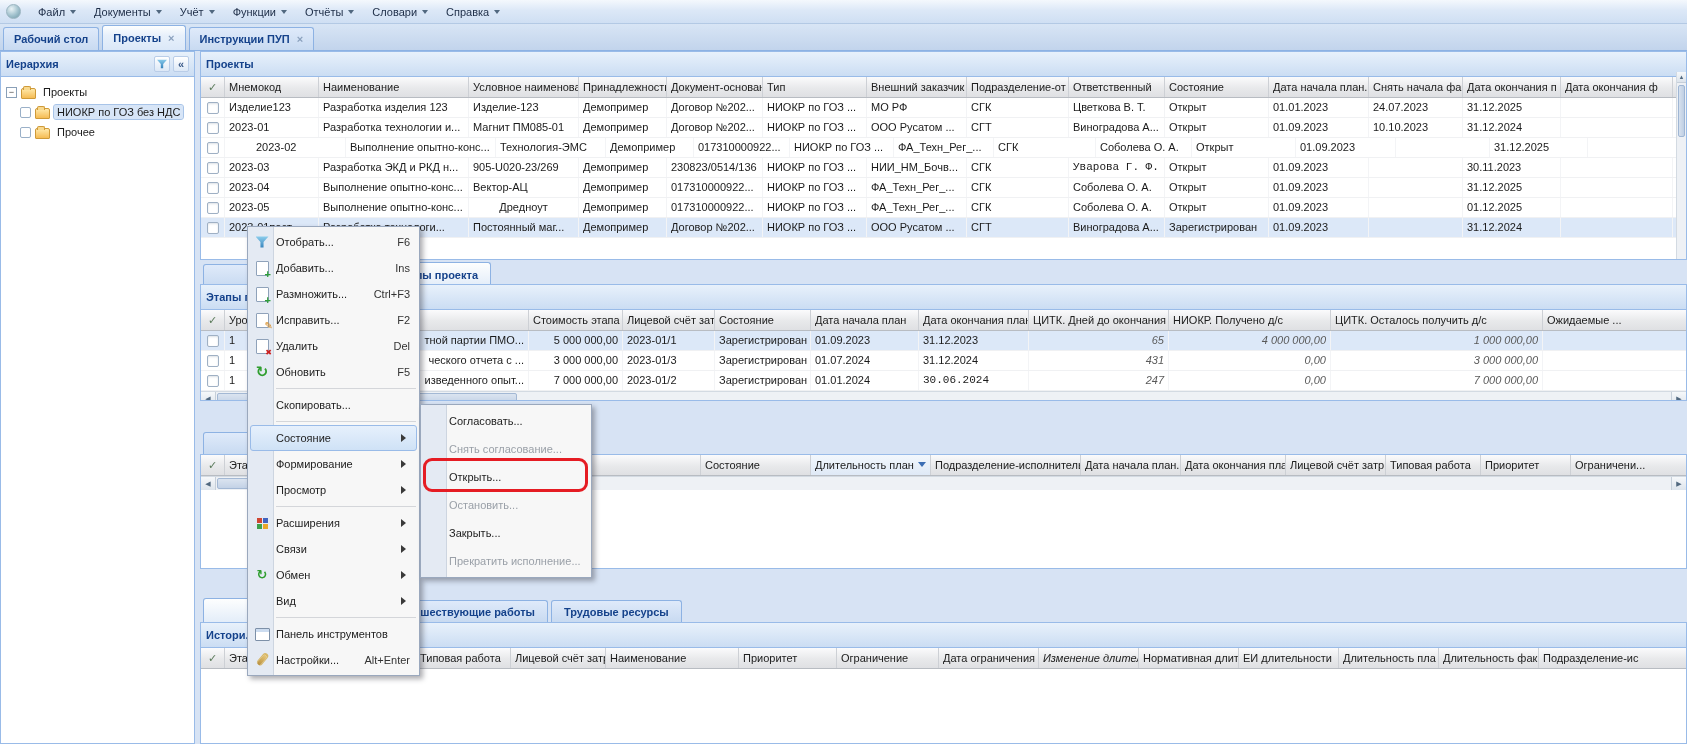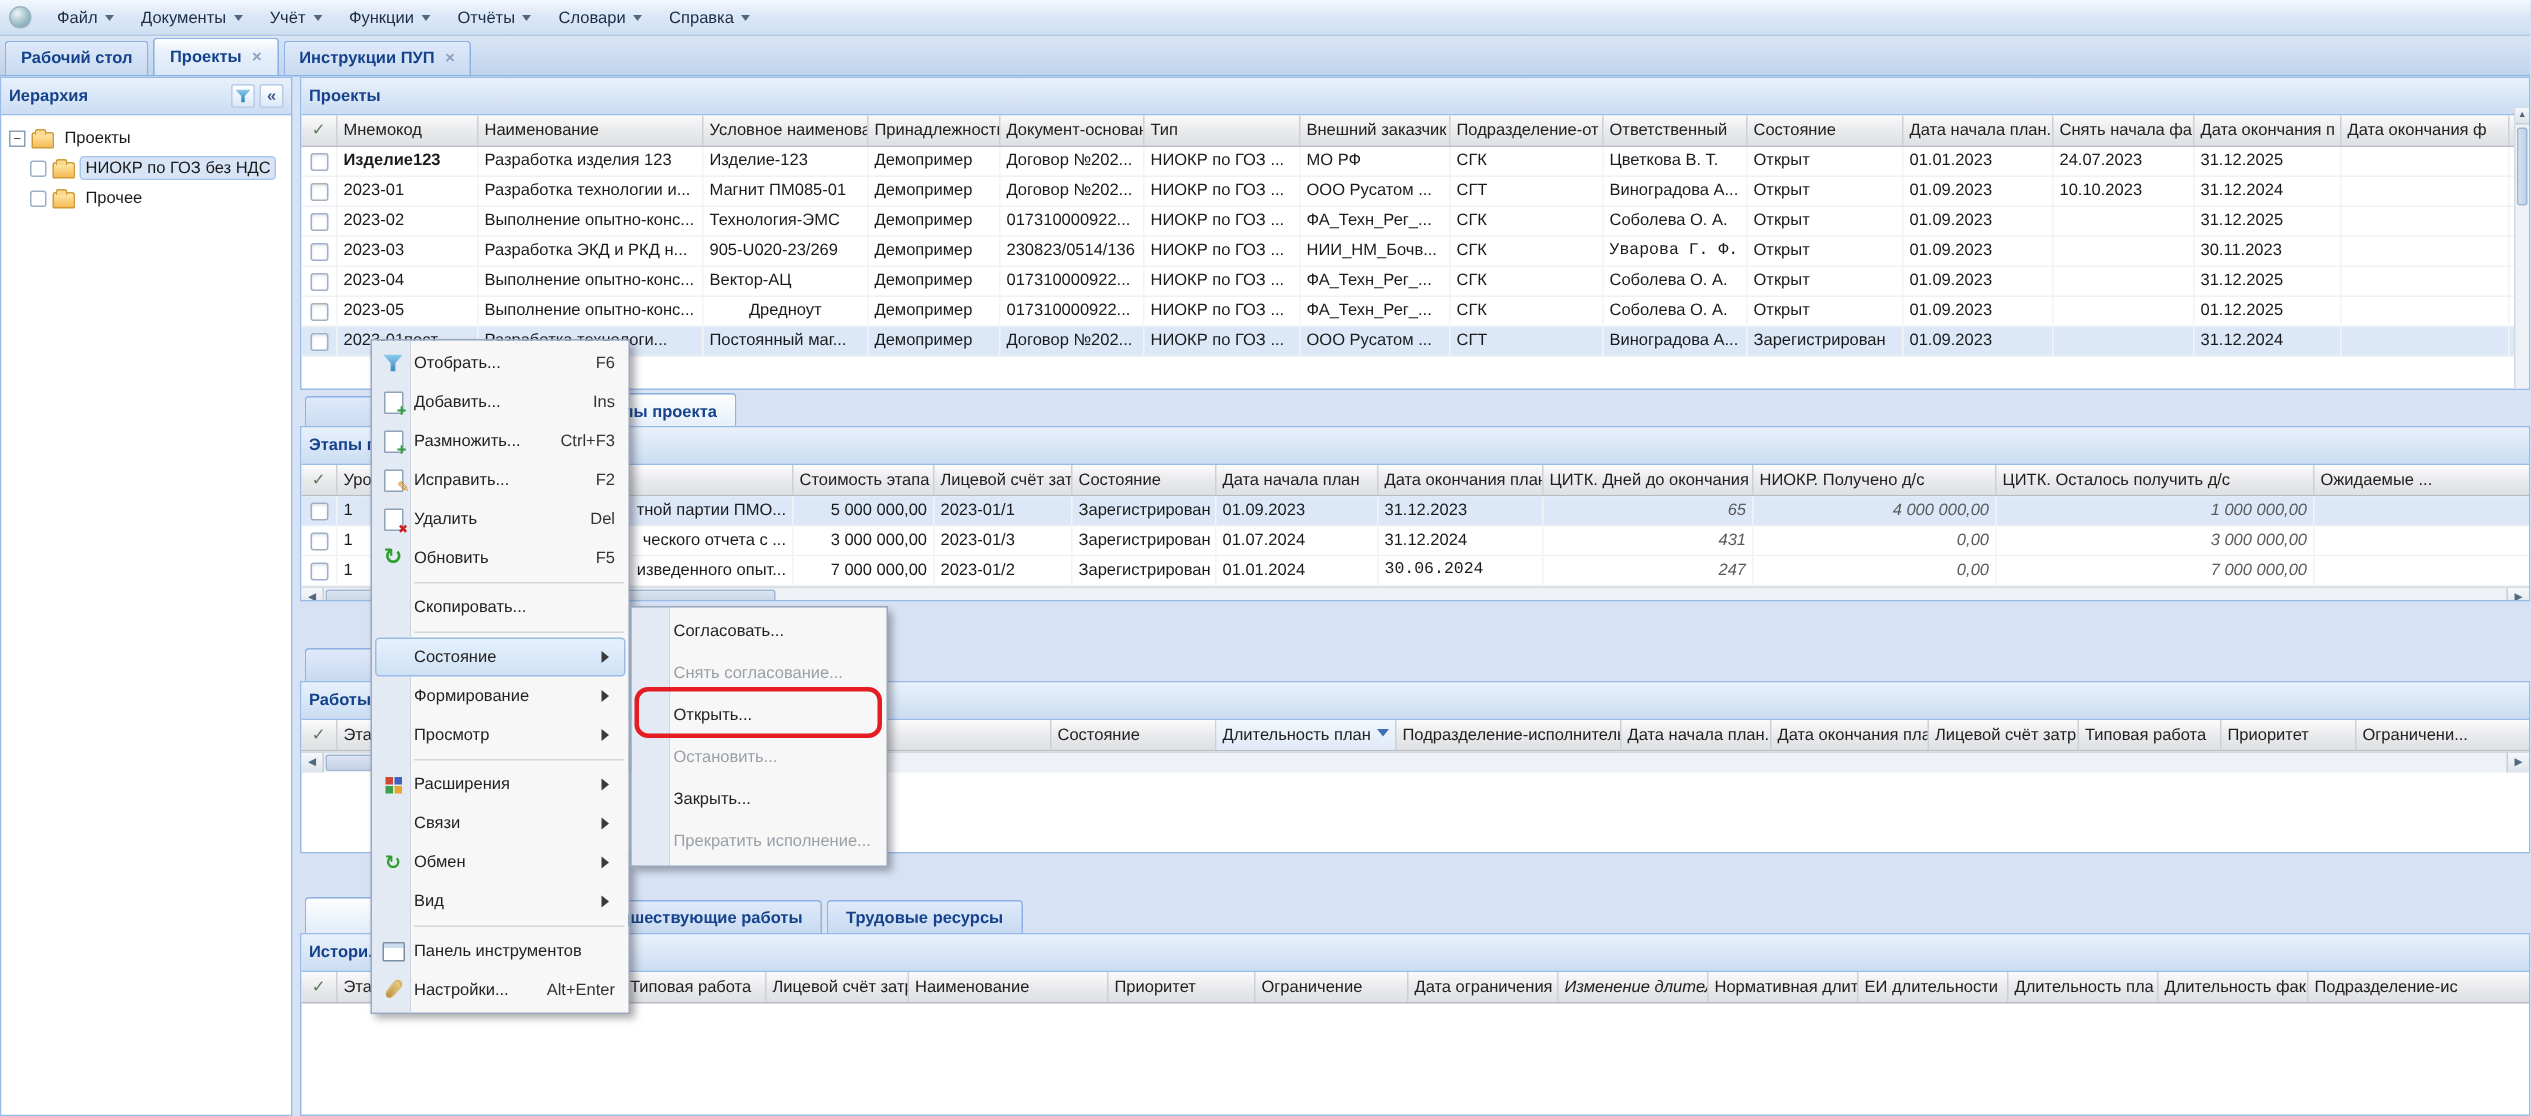--- a/index.html
+++ b/index.html
@@ -214,21 +214,21 @@
               <div class="gh-cell" style="width: 100px;">Дата начала план.</div>
               <div class="gh-cell" style="width: 94px;">Снять начала факт</div>
               <div class="gh-cell" style="width: 98px;">Дата окончания п</div>
               <div class="gh-cell" style="width: 112px;">Дата окончания ф</div>
             </div>
             <div class="grid-body">
               <div class="grid-row">
                 <div class="cell check-col">
                   <div class="checkbox"></div>
                 </div>
-                <div class="cell" style="width: 94px; font-weight: bold;">Изделие123</div>
+                <div class="cell" style="width: 94px;">Изделие123</div>
                 <div class="cell" style="width: 150px;">Разработка изделия 123</div>
                 <div class="cell" style="width: 110px;">Изделие-123</div>
                 <div class="cell" style="width: 88px;">Демопример</div>
                 <div class="cell" style="width: 96px;">Договор №202...</div>
                 <div class="cell" style="width: 104px;">НИОКР по ГОЗ ...</div>
                 <div class="cell" style="width: 100px;">МО РФ</div>
                 <div class="cell" style="width: 102px;">СГК</div>
                 <div class="cell" style="width: 96px;">Цветкова В. Т.</div>
                 <div class="cell" style="width: 104px;">Открыт</div>
                 <div class="cell" style="width: 100px;">01.01.2023</div>
@@ -252,21 +252,21 @@
                 <div class="cell" style="width: 104px;">Открыт</div>
                 <div class="cell" style="width: 100px;">01.09.2023</div>
                 <div class="cell" style="width: 94px;">10.10.2023</div>
                 <div class="cell" style="width: 98px;">31.12.2024</div>
                 <div class="cell" style="width: 112px;"></div>
               </div>
               <div class="grid-row">
                 <div class="cell check-col">
                   <div class="checkbox"></div>
                 </div>
-                <div class="cell" style="width: 94px;">2023-02</div>
+                <div class="cell" style="width: 94px; margin-left: 27px;">2023-02</div>
                 <div class="cell" style="width: 150px;">Выполнение опытно-конс...</div>
                 <div class="cell" style="width: 110px;">Технология-ЭМС</div>
                 <div class="cell" style="width: 88px;">Демопример</div>
                 <div class="cell" style="width: 96px;">017310000922...</div>
                 <div class="cell" style="width: 104px;">НИОКР по ГОЗ ...</div>
                 <div class="cell" style="width: 100px;">ФА_Техн_Рег_...</div>
                 <div class="cell" style="width: 102px;">СГК</div>
                 <div class="cell" style="width: 96px;">Соболева О. А.</div>
                 <div class="cell" style="width: 104px;">Открыт</div>
                 <div class="cell" style="width: 100px;">01.09.2023</div>
@@ -442,23 +442,20 @@
           <div class="hs-btn right">▶</div>
         </div>
       </div>
 
       <div class="subtabs abs" id="tabs-works">
           <div class="subtab" style="width: 120px;">
             <div class="tab-label">Истори...</div>
           </div>
         </div>
       <div class="panel abs" id="sec-works">
-        <div class="panel-header">
-          <span class="ph-title">Работы</span>
-        </div>
         <div>
             <div class="grid-header">
               <div class="gh-cell gh-check" style="width: 24px;">✓</div>
               <div class="gh-cell" style="width: 40px;">Этап...</div>
               <div class="gh-cell" style="width: 436px;"></div>
               <div class="gh-cell" style="width: 110px;">Состояние</div>
               <div class="gh-cell sorted" style="width: 120px;">Длительность план<div class="sort-arrow"></div></div>
               <div class="gh-cell" style="width: 150px;">Подразделение-исполнитель.</div>
               <div class="gh-cell" style="width: 100px;">Дата начала план.</div>
               <div class="gh-cell" style="width: 105px;">Дата окончания план</div>

